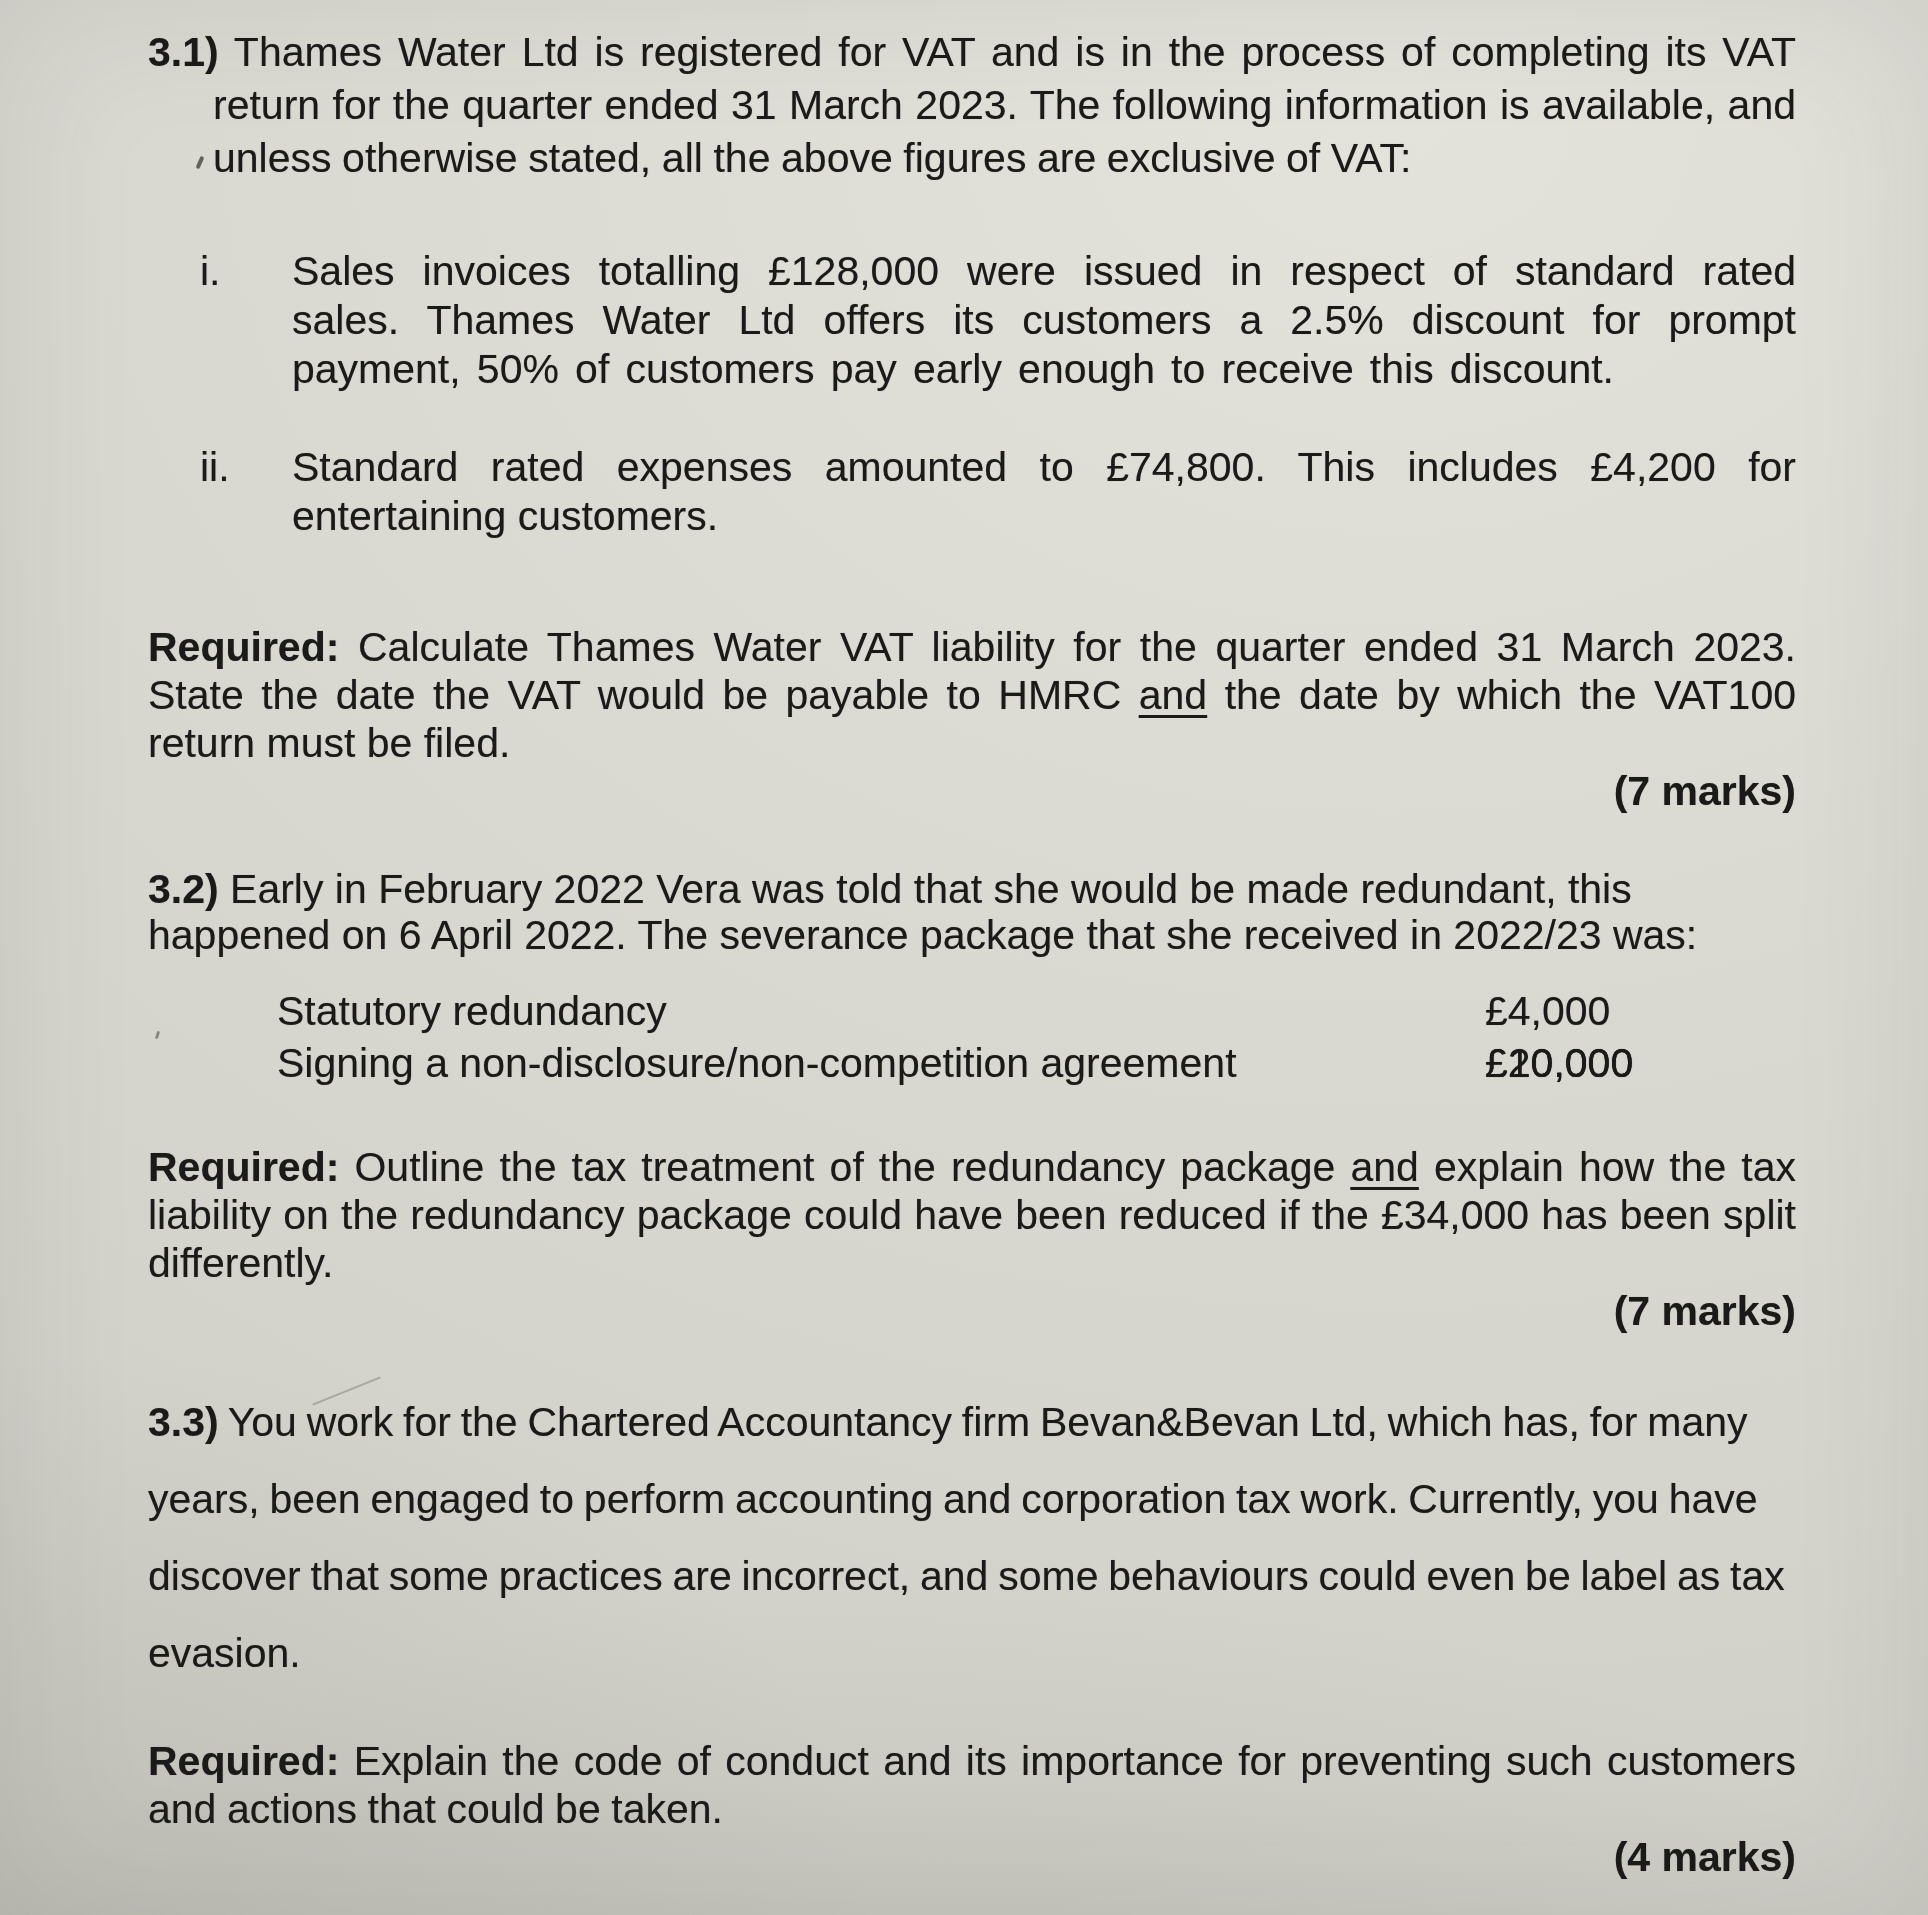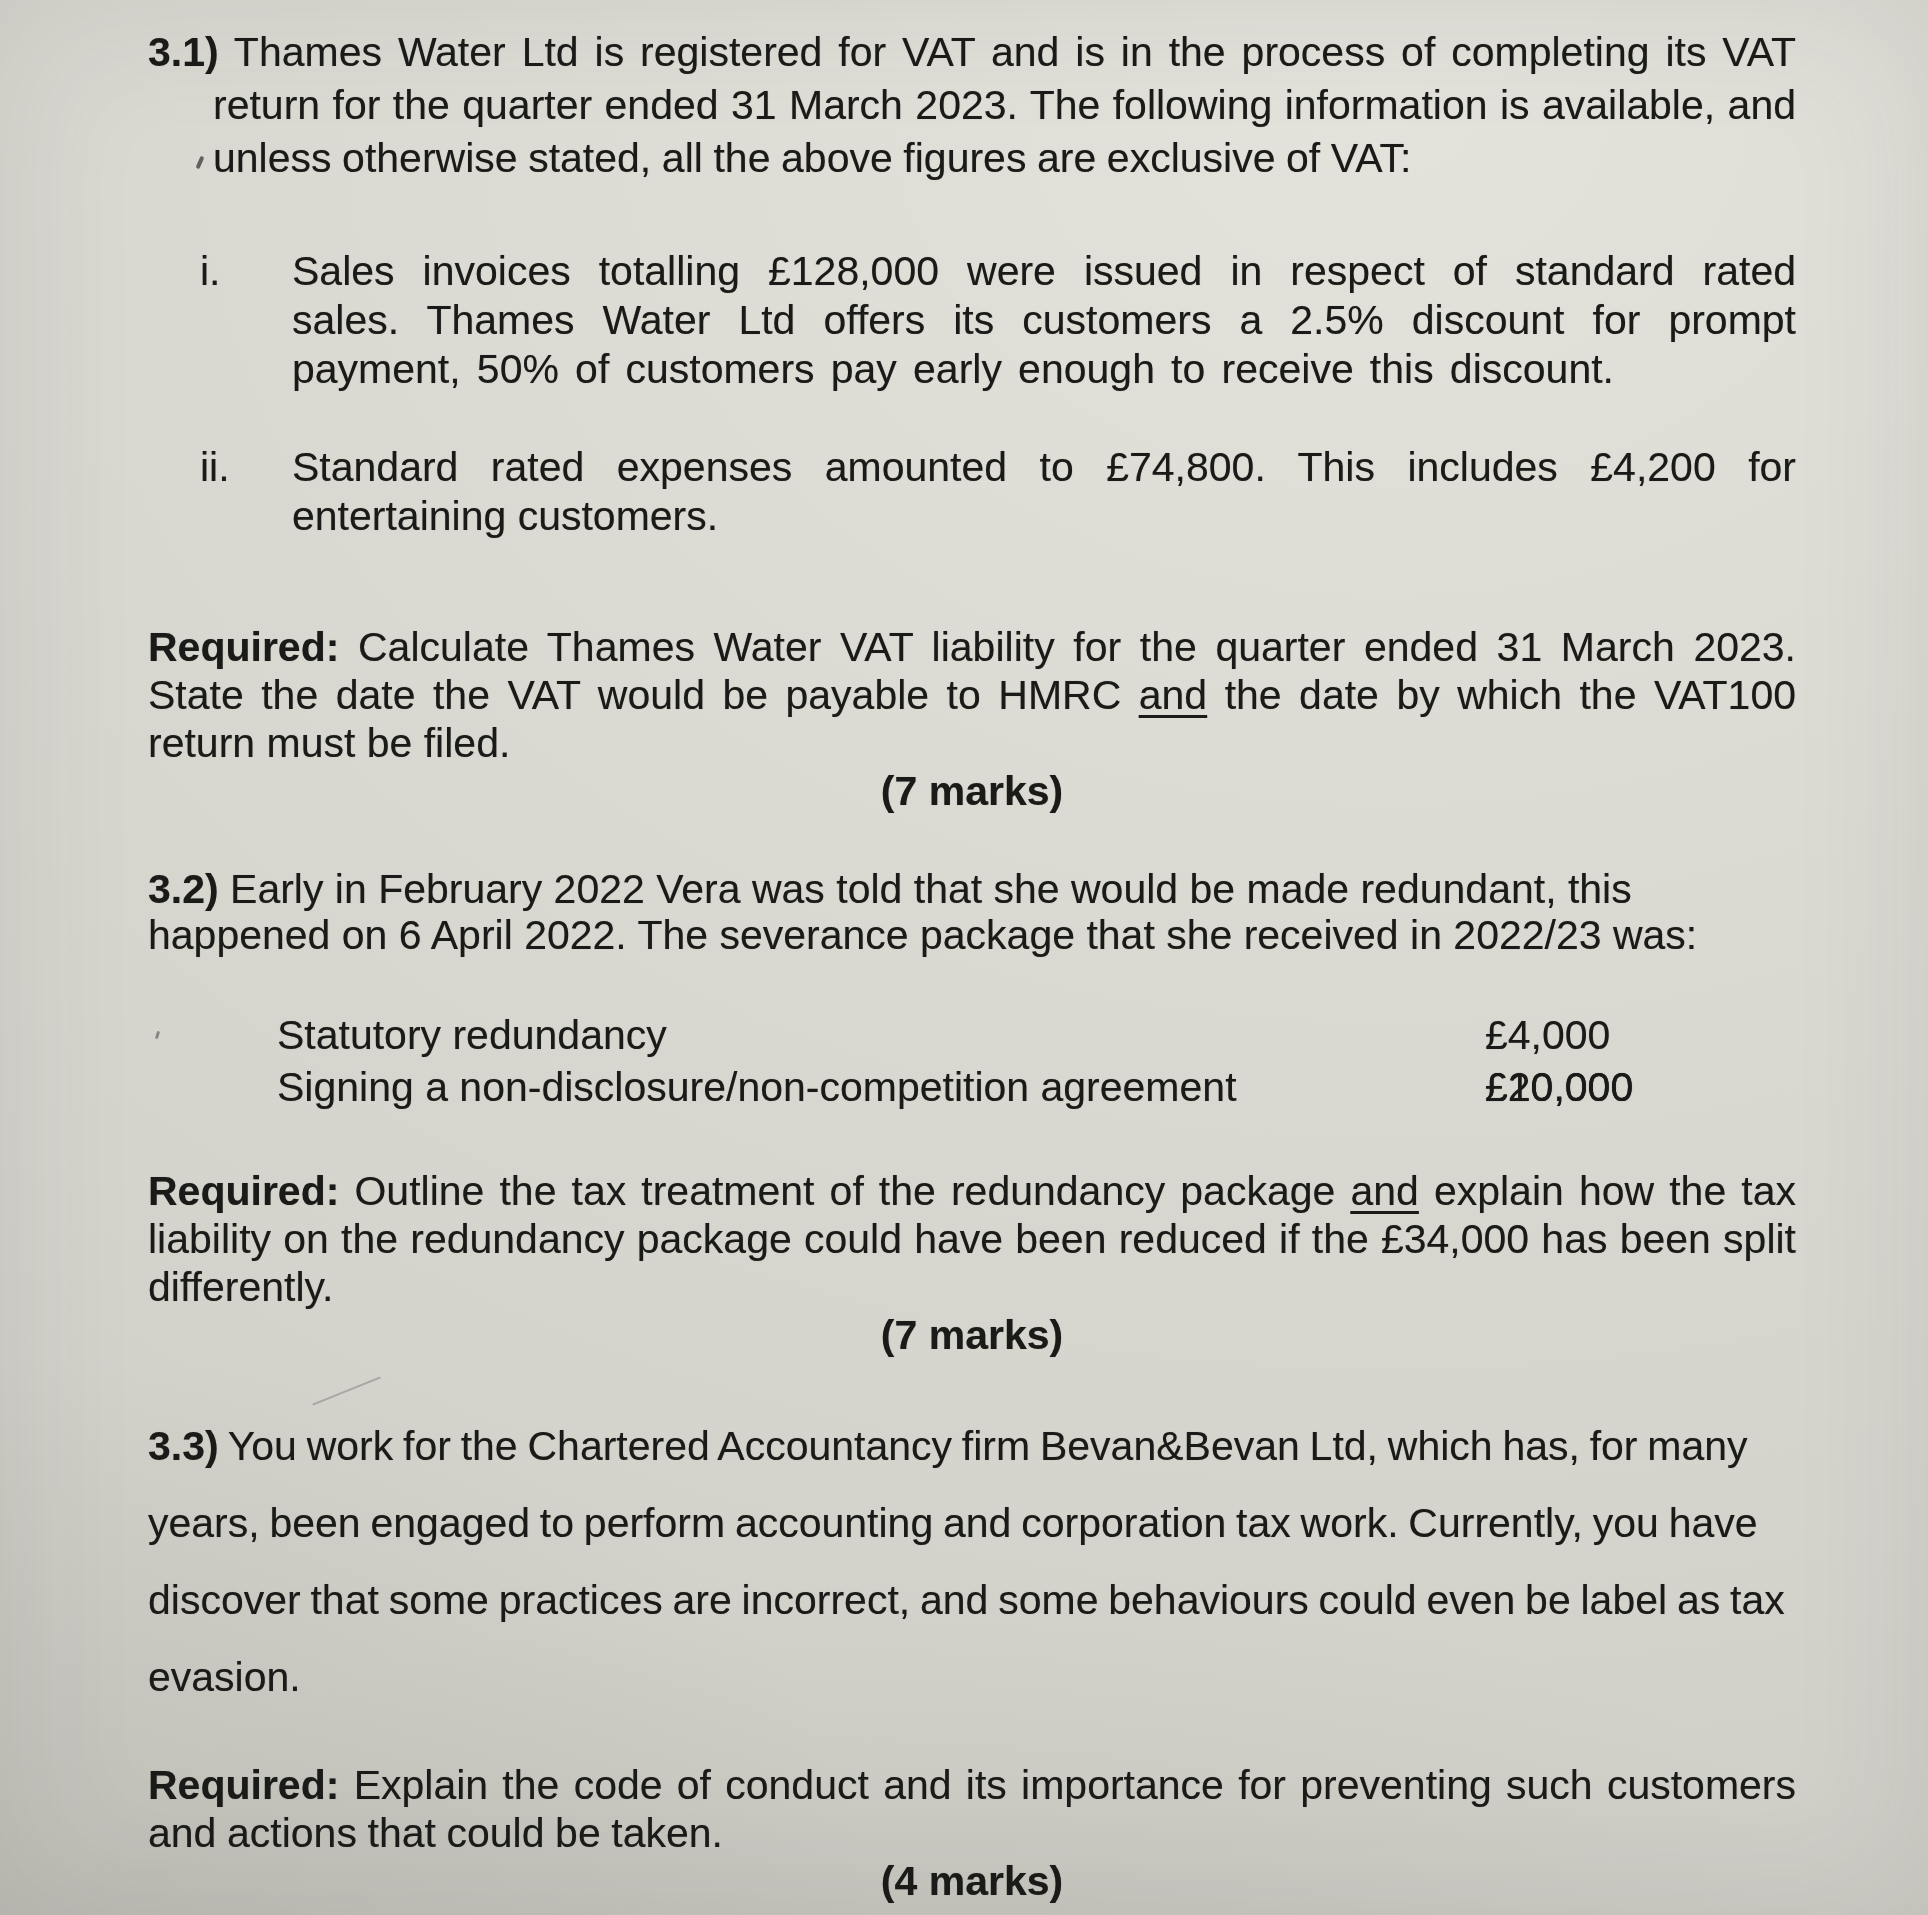--- a/index.html
+++ b/index.html
@@ -50,29 +50,29 @@
   .req32 { margin-top: 54px; word-spacing: -4.8px; }
   .req33 { margin-top: 45px; word-spacing: -0.8px; }
 
   .underlined {
     text-decoration: underline;
     text-decoration-thickness: 3.2px;
     text-underline-offset: 5.6px;
   }
 
   .marks {
-    text-align: center;
+    text-align: right;
     line-height: 48px;
     font-weight: 700;
   }
 
   .intro32 { margin-top: 51px; line-height: 46px; }
   .intro33 { margin-top: 49px; line-height: 77px; word-spacing: -1.6px; }
 
-  .sev-table { margin-top: 51px; margin-left: 129px; line-height: 52px; }
+  .sev-table { margin-top: 27px; margin-left: 129px; line-height: 52px; }
   .trow { position: relative; }
   .trow .amt { position: absolute; left: 1208px; top: 0; }
 
   
   .artifact { position: absolute; background: #3a3a36; }
   .mark-unless {
     left: 198px; top: 156px; width: 4px; height: 12.8px;
     transform: rotate(24deg); border-radius: 2.4px; opacity: 0.75;
   }
   .mark-statutory {

